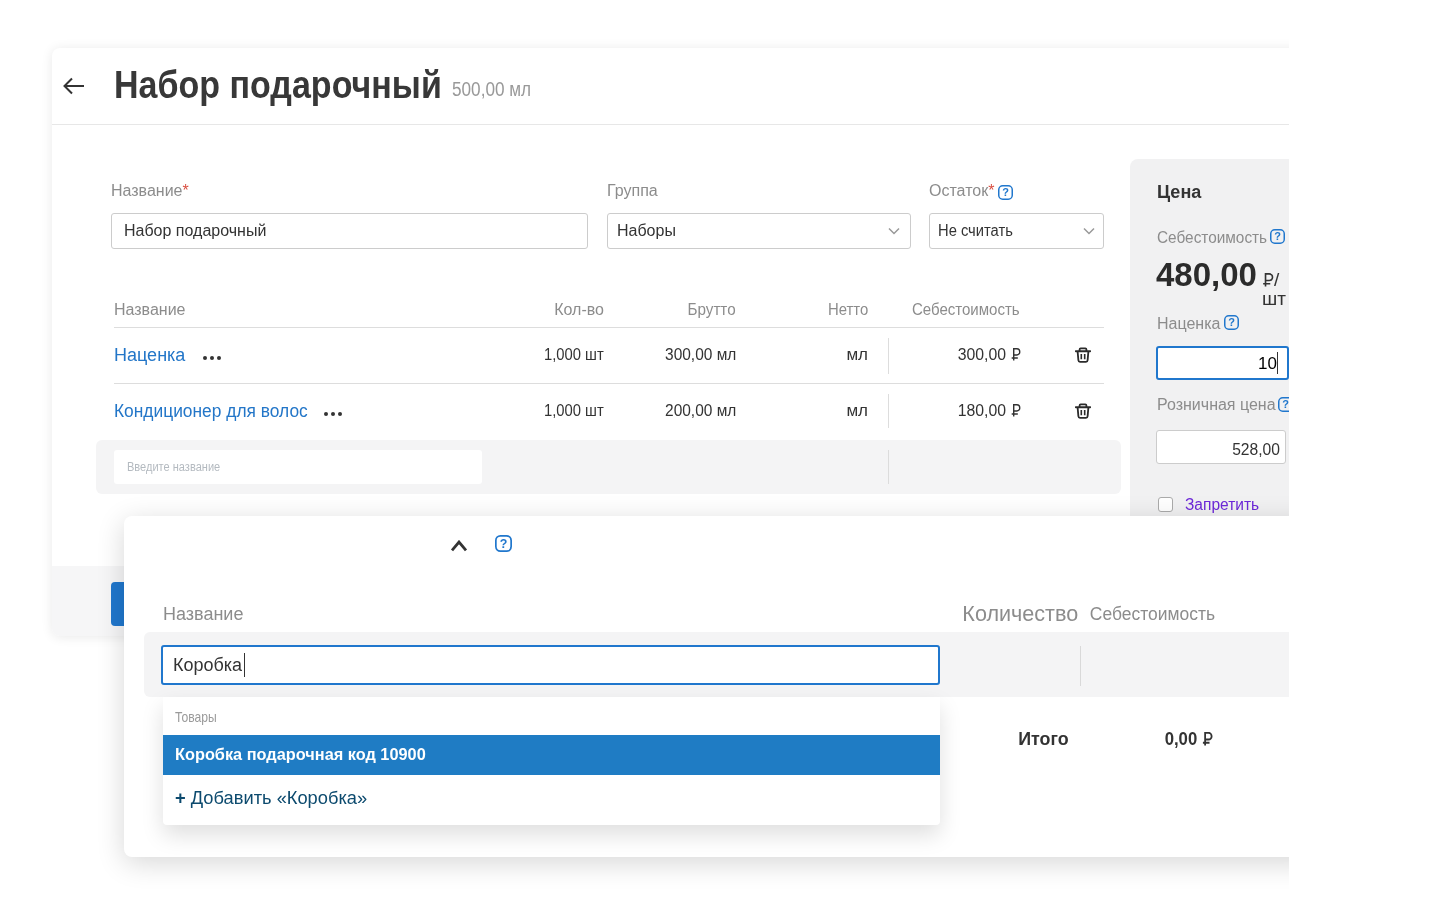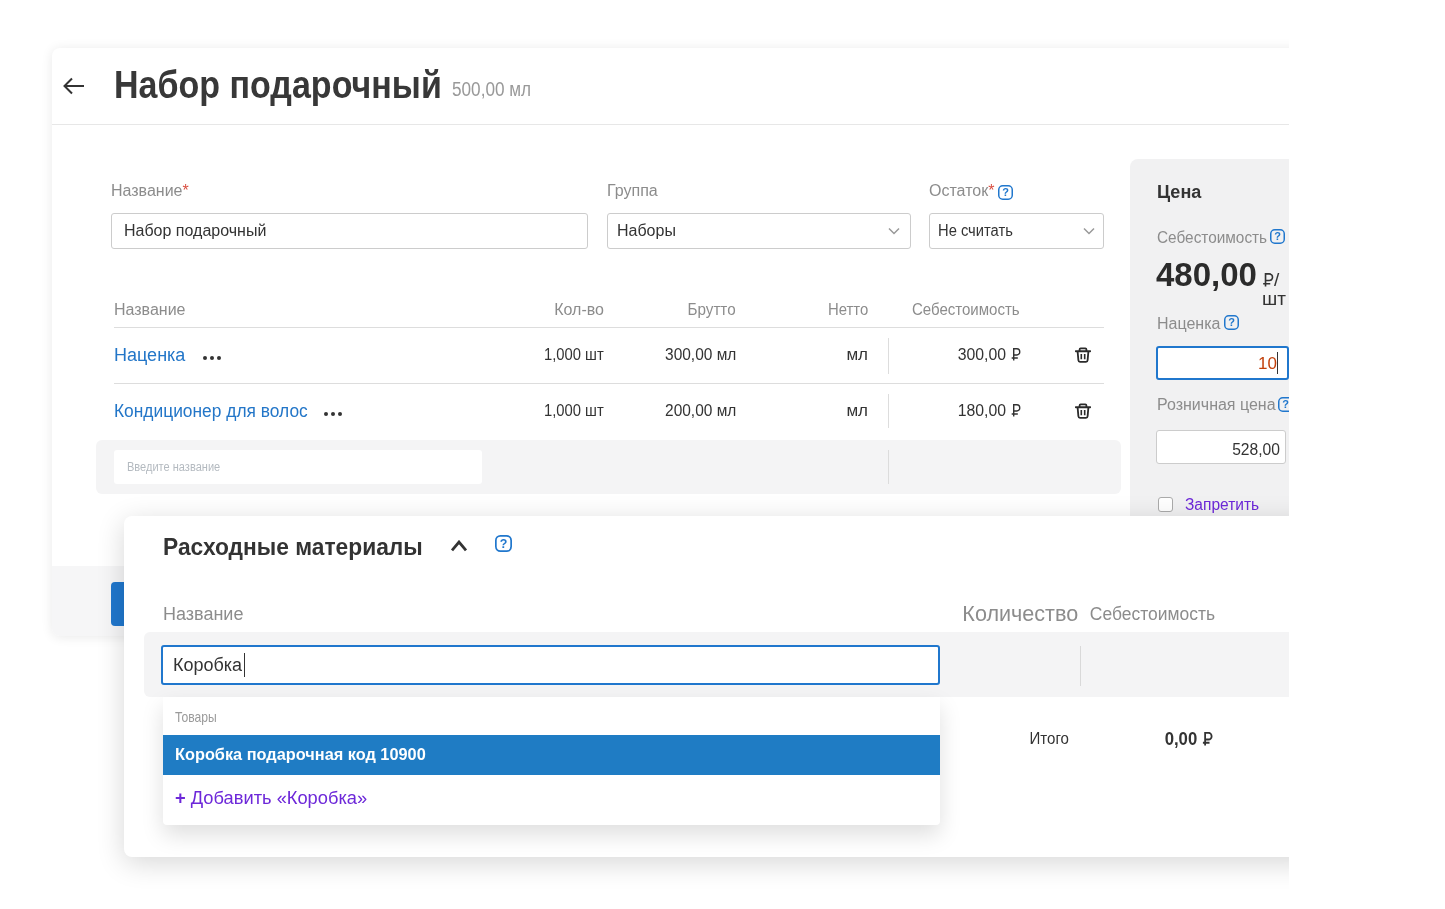--- a/index.html
+++ b/index.html
@@ -115,21 +115,21 @@
   <div class="abs" style="left:1156px;top:258px;font-size:33px;line-height:33px;font-weight:bold;color:#2b2b2b;">480,00</div>
   <div class="abs" style="left:1262px;top:270px;font-size:19px;line-height:19px;color:#333;"><svg width="12" height="14" viewBox="0 0 11 13" style="vertical-align:-1px;">
         <path d="M3.2 0.8 H6.6 A3.1 3.1 0 0 1 6.6 7 H3.2 M3.2 0 V12.6 M1 10 H7.6" fill="none" stroke="#333" stroke-width="1.5"></path>
       </svg>/шт</div>
   <div class="abs lbl" style="left:1157px;top:316px;">Наценка</div>
   <svg class="abs" style="left:1224px;top:315px;" width="15" height="15" viewBox="0 0 15 15">
     <rect x="0.75" y="0.75" width="13.5" height="13.5" rx="4" fill="none" stroke="#2077cd" stroke-width="1.5"></rect>
     <text x="7.5" y="11.2" font-size="11" font-weight="bold" fill="#2077cd" text-anchor="middle" font-family="Liberation Sans">?</text>
   </svg>
   <div class="abs" style="left:1156px;top:346px;width:133px;height:34px;background:#fff;border:2px solid #2077cd;border-radius:3px;"></div>
-  <div class="abs right" style="left:1156px;top:355px;width:121px;font-size:17px;line-height:17px;color:#c2410c;">10</div>
+  <div class="abs right" style="left:1156px;top:355px;width:121px;font-size:17px;line-height:17px;color:#000000;">10</div>
   <div class="abs" style="left:1277px;top:352px;width:1px;height:22px;background:#333;"></div>
   <div class="abs" style="left:1297px;top:355px;font-size:17px;line-height:17px;color:#333;">%</div>
   <div class="abs lbl" style="left:1157px;top:397px;">Розничная цена</div>
   <svg class="abs" style="left:1278px;top:397px;" width="15" height="15" viewBox="0 0 15 15">
     <rect x="0.75" y="0.75" width="13.5" height="13.5" rx="4" fill="none" stroke="#2077cd" stroke-width="1.5"></rect>
     <text x="7.5" y="11.2" font-size="11" font-weight="bold" fill="#2077cd" text-anchor="middle" font-family="Liberation Sans">?</text>
   </svg>
   <div class="abs inp" style="left:1156px;top:430px;width:130px;height:34px;"></div>
   <div class="abs right" style="left:1156px;top:441px;width:124px;font-size:17px;line-height:17px;color:#333;"><span class="t92r">528,00</span></div>
   <div class="abs" style="left:1293px;top:441px;"><svg width="11" height="13" viewBox="0 0 11 13">
@@ -143,21 +143,20 @@
   <div class="abs" style="left:1158px;top:497px;width:15px;height:15px;background:#fff;border:1px solid #ababab;border-radius:3px;"></div>
   <div class="abs" style="left:1185px;top:497px;font-size:16px;line-height:16px;color:#6d28d9;"><span class="t97">Запретить скидку на кассе</span></div>
 
   <div class="abs" style="left:1326px;top:548px;width:43px;height:43px;border-radius:50%;background:#1f7ad4;"></div>
   <svg class="abs" style="left:1337px;top:560px;" width="21" height="20" viewBox="0 0 21 20">
     <path d="M3 0 H18 A3 3 0 0 1 21 3 V12 A3 3 0 0 1 18 15 H9 L4.5 19.5 V15 H3 A3 3 0 0 1 0 12 V3 A3 3 0 0 1 3 0 Z" fill="#fff"></path>
     <path d="M4.5 5.3 H13.5 M4.5 9 H10.5" stroke="#1f7ad4" stroke-width="1.7" fill="none"></path>
   </svg>
 
   <div class="abs" style="left:124px;top:516px;width:1193px;height:341px;background:#fff;border-radius:8px;box-shadow:0 6px 28px rgba(0,0,0,.16);"></div>
-  <div class="abs" style="left:163px;top:536px;font-size:23px;line-height:23px;font-weight:bold;color:#333;"><span class="t87" style="transform:scaleX(.99);">Расходные материалы</span></div>
   <svg class="abs" style="left:450px;top:540px;" width="18" height="12" viewBox="0 0 18 12">
       <path d="M2 10.3 L9 2 L16 10.3" fill="none" stroke="#333" stroke-width="2.8"></path>
     </svg>
   <svg class="abs" style="left:495px;top:535px;" width="17" height="17" viewBox="0 0 15 15">
     <rect x="0.75" y="0.75" width="13.5" height="13.5" rx="4" fill="none" stroke="#2077cd" stroke-width="1.5"></rect>
     <text x="7.5" y="11.2" font-size="11" font-weight="bold" fill="#2077cd" text-anchor="middle" font-family="Liberation Sans">?</text>
   </svg>
   <div class="abs lbl" style="left:163px;top:605px;font-size:18px;line-height:18px;">Название</div>
   <div class="abs lbl right" style="left:960px;top:605px;width:100px;font-size:22px;line-height:18px;"><span class="t93r" style="transform:scaleX(.98);">Количество</span></div>
   <div class="abs lbl right" style="left:1085px;top:605px;width:130px;font-size:18px;line-height:18px;"><span class="t93r" style="transform:scaleX(.97);">Себестоимость</span></div>
@@ -165,20 +164,20 @@
   <div class="abs" style="left:144px;top:632px;width:1166px;height:65px;background:#f4f4f5;border-radius:6px;"></div>
   <div class="abs" style="left:161px;top:645px;width:779px;height:40px;background:#fff;border:2px solid #2077cd;border-radius:3px;"></div>
   <div class="abs" style="left:173px;top:656px;font-size:18px;line-height:18px;color:#333;">Коробка</div>
   <div class="abs" style="left:244px;top:653px;width:1px;height:24px;background:#333;"></div>
   <div class="abs" style="left:1080px;top:646px;width:1px;height:40px;background:#d9d9d9;"></div>
 
   <div class="abs" style="left:163px;top:697px;width:777px;height:128px;background:#fff;box-shadow:0 10px 22px rgba(0,0,0,.13);border-radius:0 0 4px 4px;"></div>
   <div class="abs" style="left:175px;top:709px;font-size:15px;line-height:15px;color:#9a9a9a;"><span class="t87" style="transform:scaleX(.81);">Товары</span></div>
   <div class="abs" style="left:163px;top:735px;width:777px;height:40px;background:#1f7cc4;"></div>
   <div class="abs" style="left:175px;top:746px;font-size:17px;line-height:17px;font-weight:bold;color:#fff;"><span class="t87" style="transform:scaleX(.96);">Коробка подарочная код 10900</span></div>
-  <div class="abs" style="left:175px;top:789px;font-size:18.3px;line-height:18.3px;color:#6d28d9;"><b>+</b> Добавить «Коробка»</div>
+  <div class="abs" style="left:175px;top:789px;font-size:18.3px;line-height:18.3px;color:#0c4a6e;"><b>+</b> Добавить «Коробка»</div>
 
-  <div class="abs right" style="left:969px;top:730px;width:100px;font-size:16px;line-height:18px;font-weight:normal;color:#333;"><span class="t93r" style="transform:scaleX(.94);">Итого</span></div>
+  <div class="abs right" style="left:969px;top:730px;width:100px;font-size:19px;line-height:18px;font-weight:bold;color:#333;"><span class="t93r" style="transform:scaleX(.94);">Итого</span></div>
   <div class="abs right" style="left:1085px;top:730px;width:128px;font-size:18px;line-height:18px;font-weight:bold;color:#333;"><span class="t93r">0,00 <svg width="12" height="14" viewBox="0 0 11 13" style="vertical-align:-1px;">
           <path d="M3.2 0.8 H6.6 A3.1 3.1 0 0 1 6.6 7 H3.2 M3.2 0 V12.6 M1 10 H7.6" fill="none" stroke="#333" stroke-width="1.8"></path>
         </svg></span></div>
 
 </div>
 
 </body></html>

